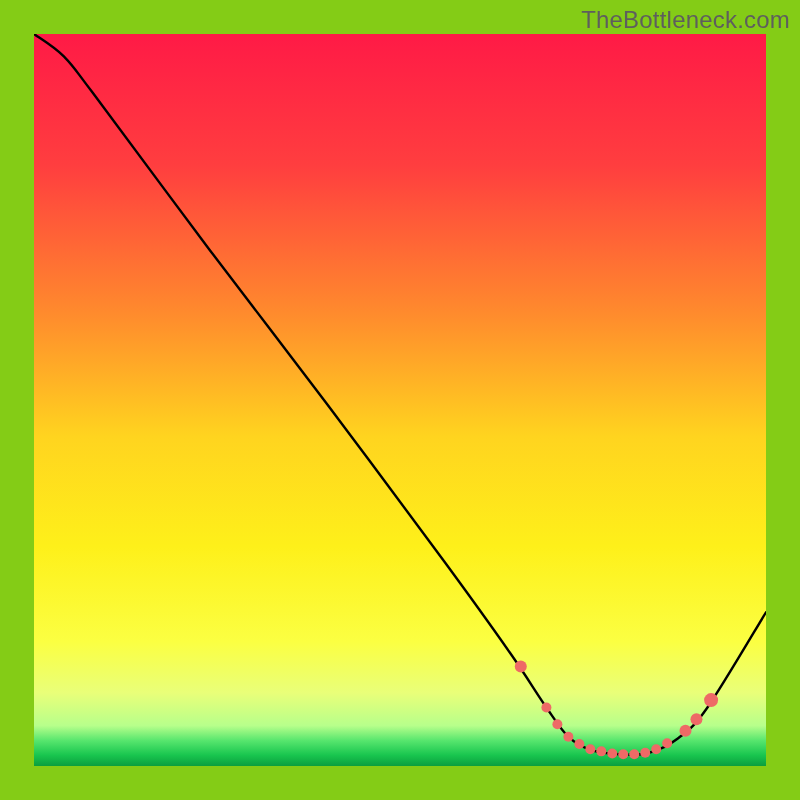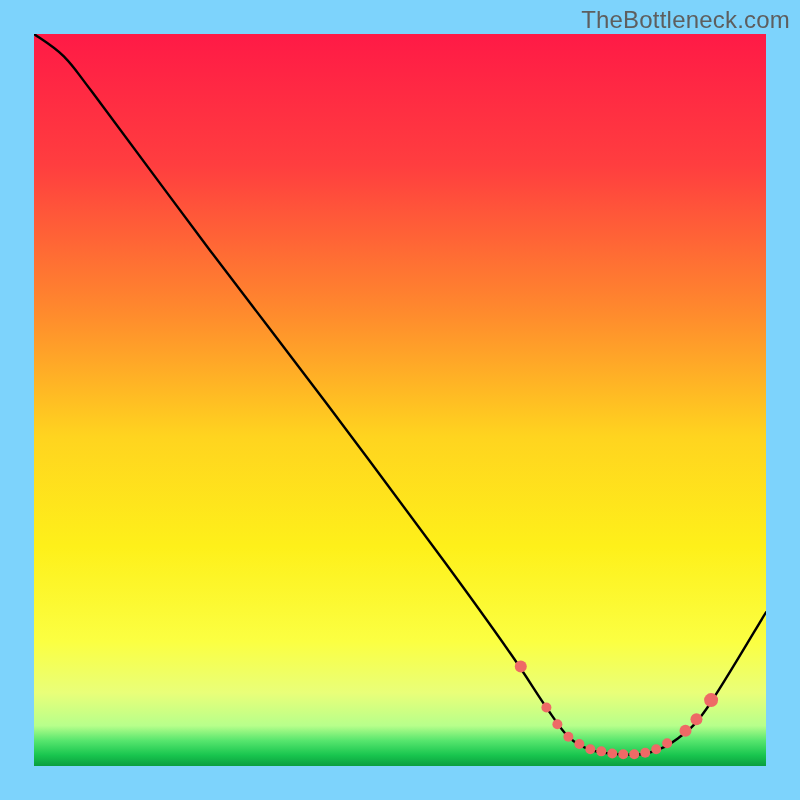--- a/index.html
+++ b/index.html
@@ -8,21 +8,21 @@
     width: 800px;
     height: 800px;
     background: #000;
     overflow: hidden;
     font-family: Arial, Helvetica, sans-serif;
   }
   .frame {
     position: relative;
     width: 800px;
     height: 800px;
-    background: #7dd3fc;
+    background: #84cc16;
   }
   .plot {
     position: absolute;
     left: 34px;
     top: 34px;
     width: 732px;
     height: 732px;
     overflow: hidden;
   }
   .watermark {

